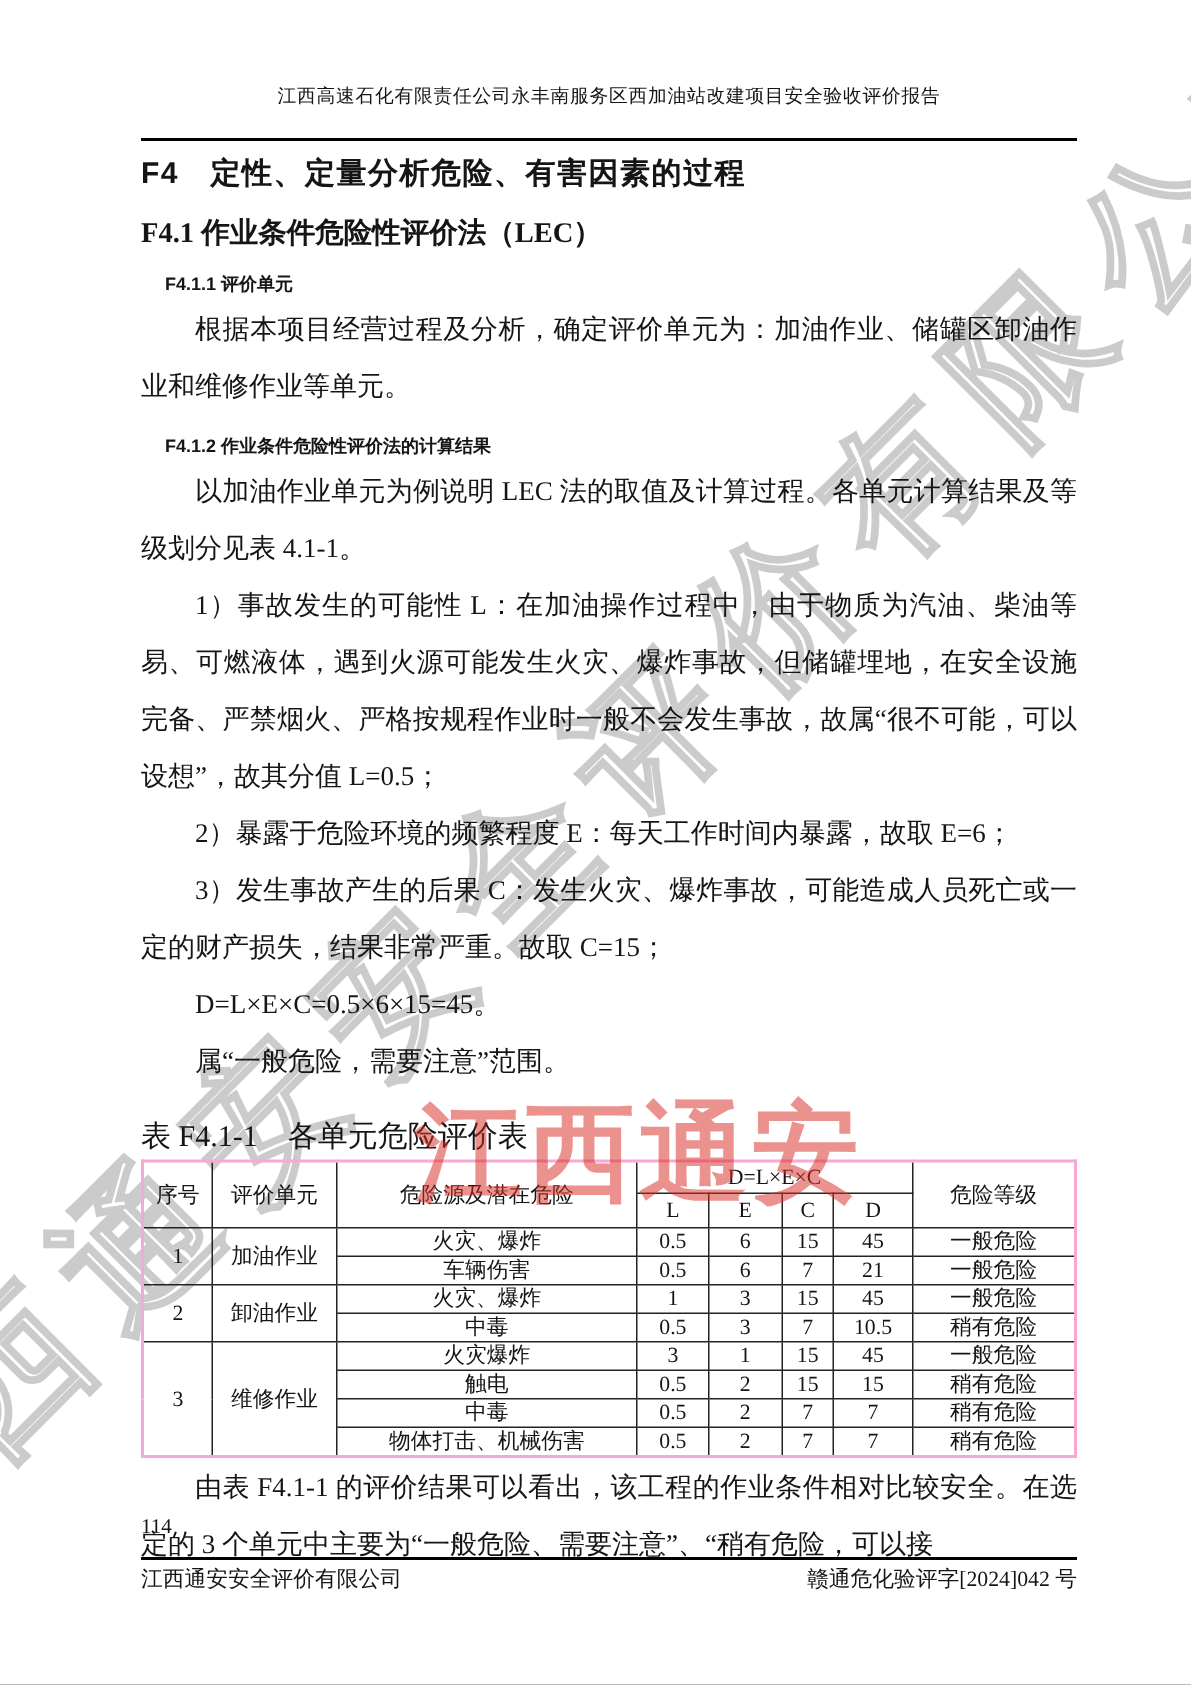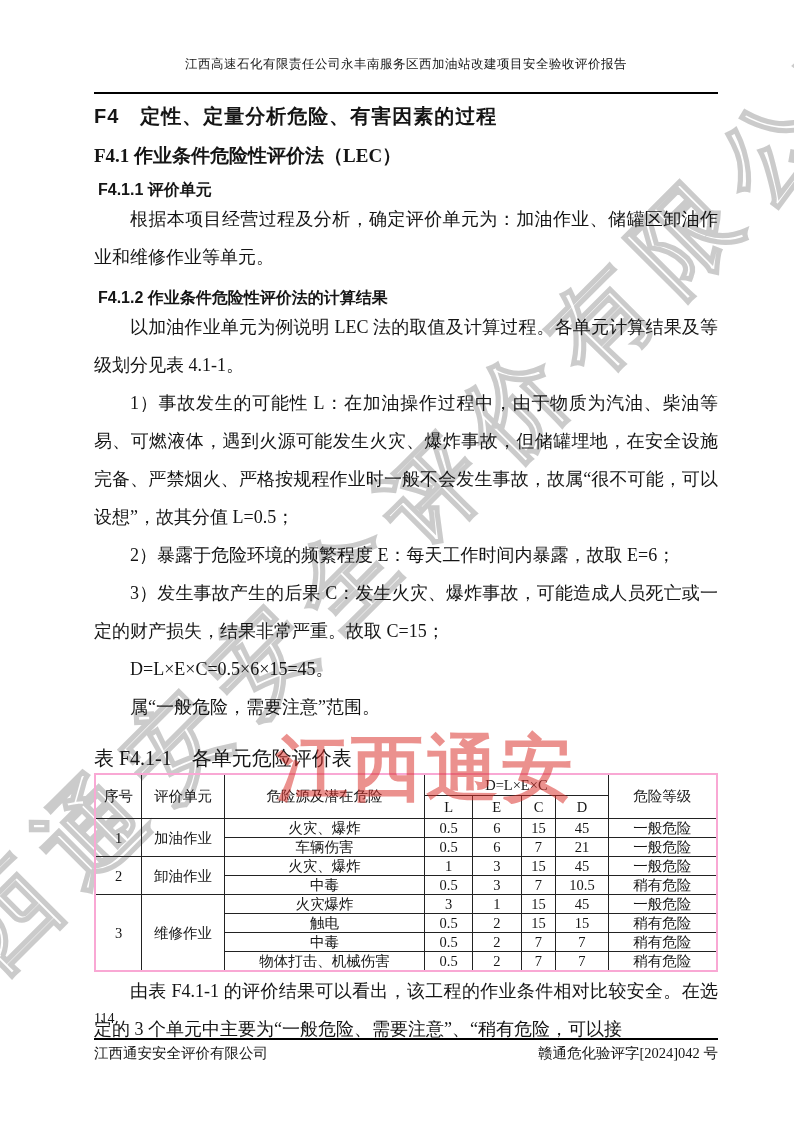--- a/index.html
+++ b/index.html
@@ -37,21 +37,21 @@
   .page-header {
     font-size:12.5px; letter-spacing:0.5px; text-align:center;
     padding-bottom:19px; border-bottom:2px solid #000; line-height:18px;
   }
   h1 {
     margin:9px 0 0; font-size:20px; letter-spacing:1px;
     font-family:Liberation Sans, sans-serif; line-height:26px;
   }
   h2 { margin:15px 0 0; font-size:19px; line-height:24px; font-weight:bold; }
   h3 {
-    margin:11px 4px 0; font-size:16px; line-height:21px;
+    margin:11px 16px 0; font-size:12px; line-height:21px;
     font-family:"Liberation Sans","DejaVu Sans",sans-serif;
   }
   p.body { margin:0; font-size:18px; line-height:38px; text-align:justify; }
   .indent { text-indent:2em; }
   .table-caption { margin-top:19px; font-size:20px; line-height:26px; text-align:left; }
   table.hazard {
     width:100%; margin-top:2px; border-collapse:collapse;
     border:2px solid #f9a8d4; font-size:14.5px;
   }
   table.hazard th, table.hazard td {

